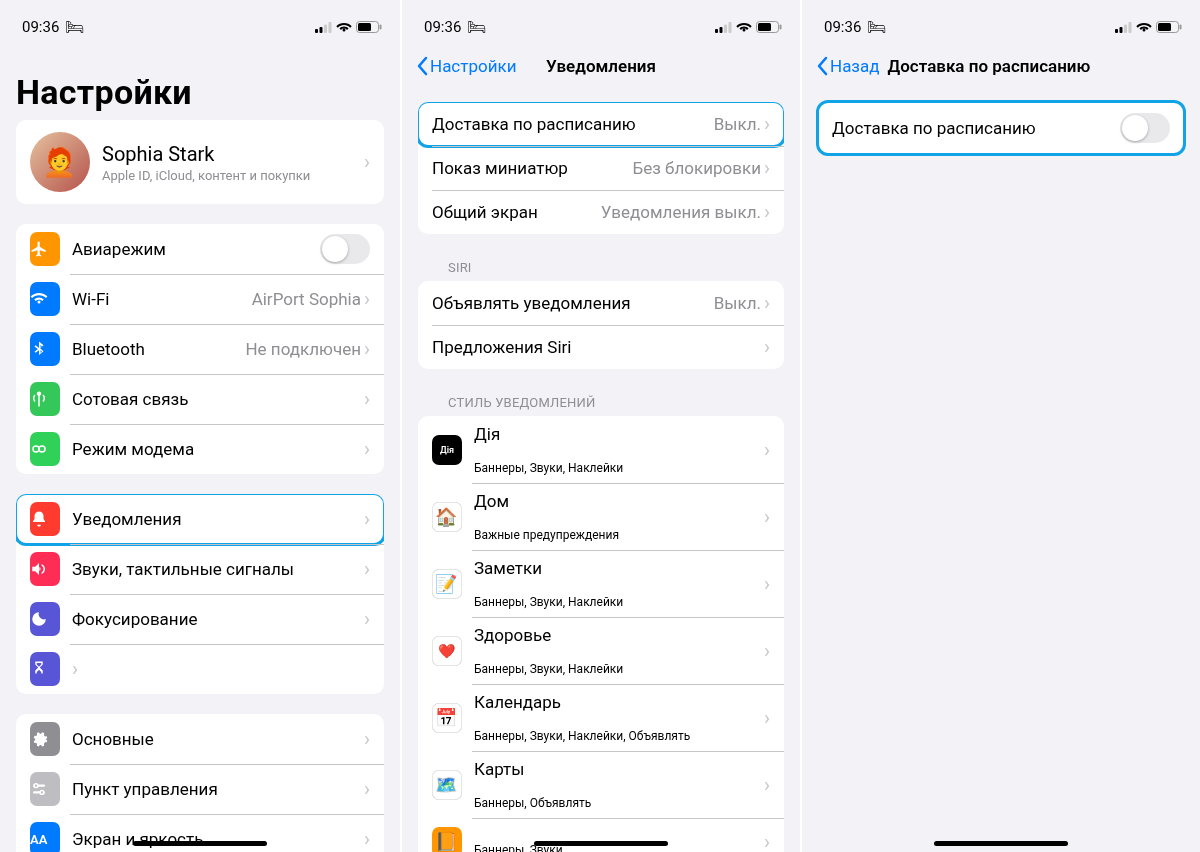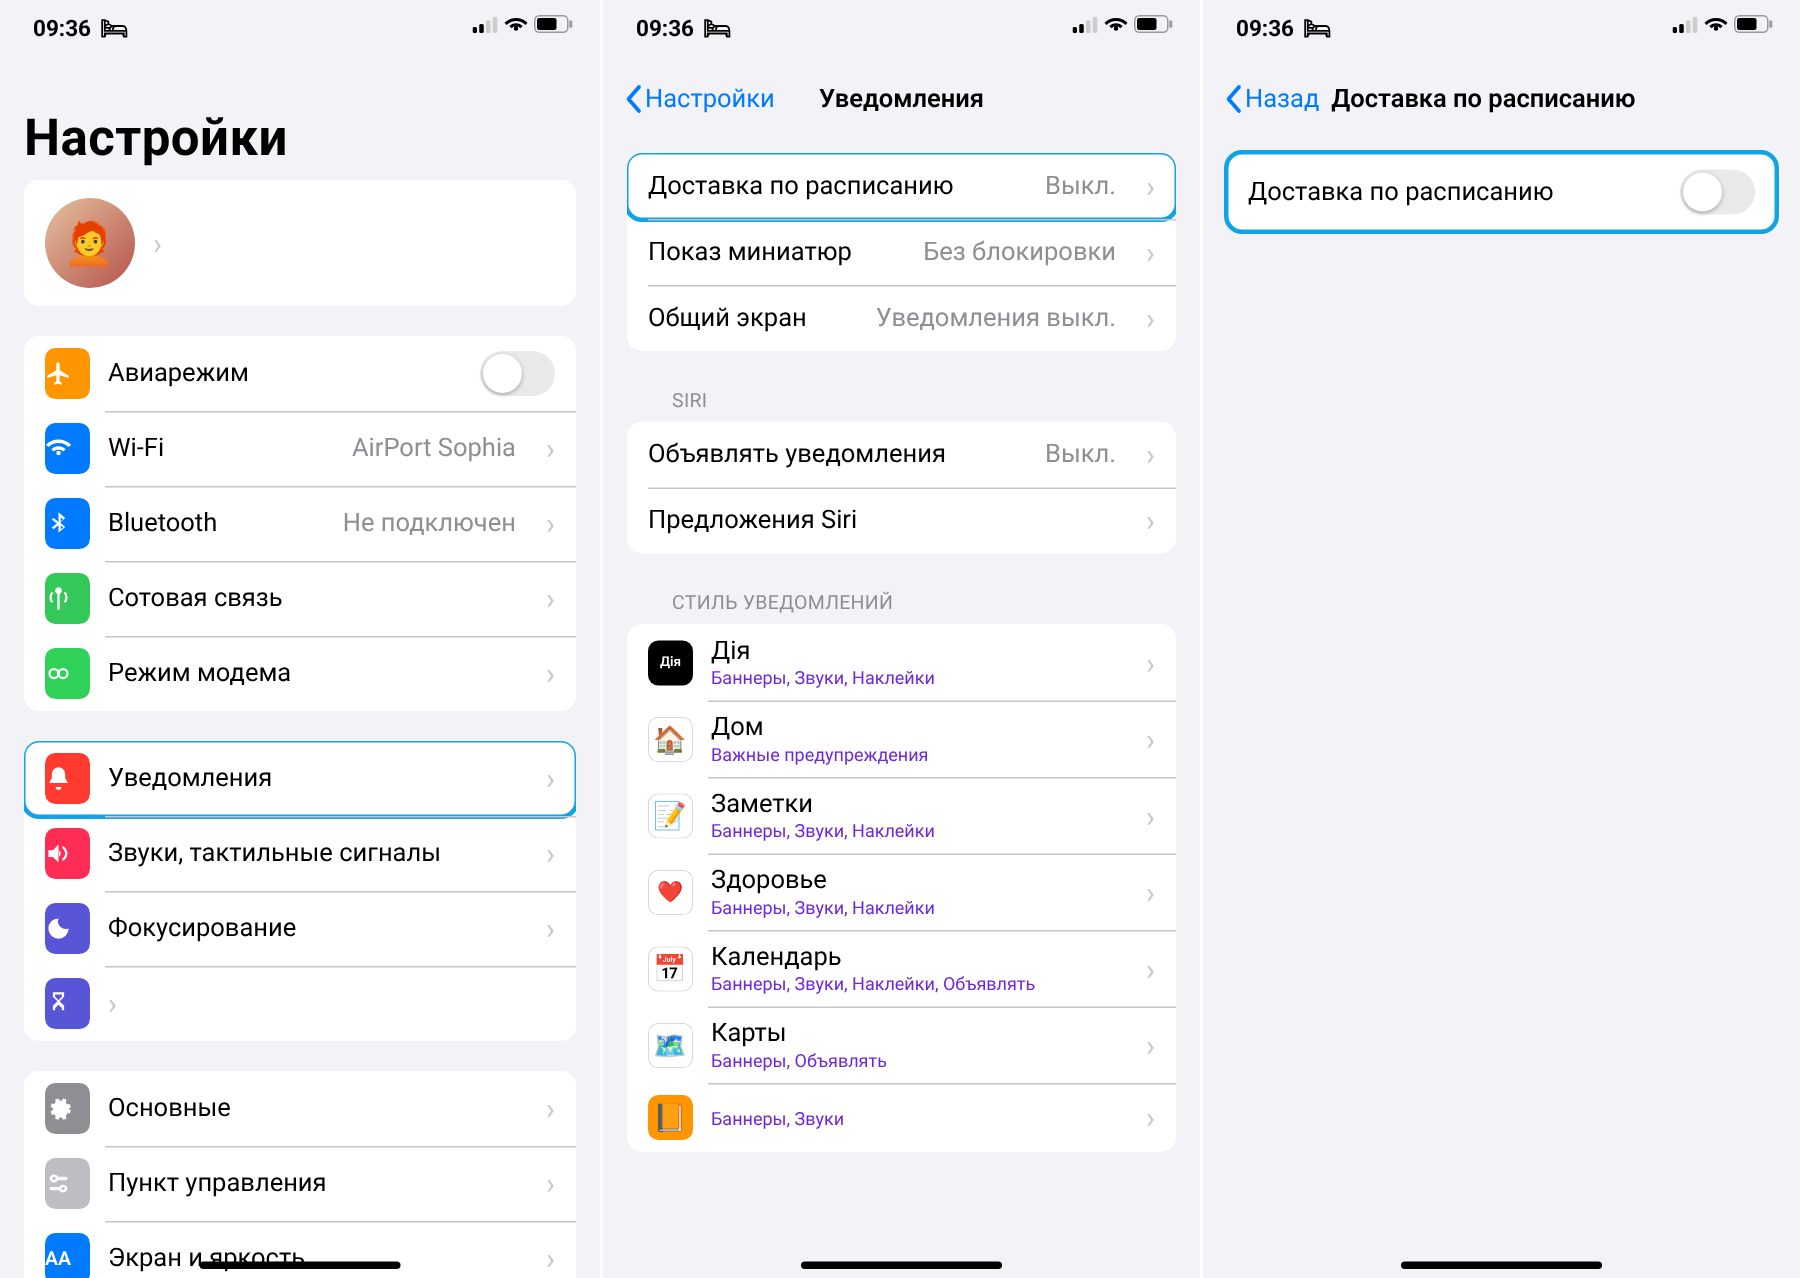--- a/index.html
+++ b/index.html
@@ -1,39 +1,39 @@
 <!DOCTYPE html>
 <html><head>
 <meta charset="utf-8">
 <style>
   * { box-sizing: border-box; margin: 0; padding: 0; }
   body { font-family: -apple-system, BlinkMacSystemFont, "Segoe UI", Roboto, Helvetica, Arial, sans-serif; background: #fff; }
   .screens { display: flex; width: 1200px; height: 852px; }
   .screen { width: 400px; height: 852px; background: #f2f2f7; position: relative; overflow: hidden; }
   .screen + .screen { border-left: 2px solid #fff; }
-  .status-bar { display: flex; justify-content: space-between; align-items: flex-start; padding: 10px 18px 0 22px; height: 44px; font-weight: 700; font-size: 15px; gap: 47px; }
+  .status-bar { display: flex; justify-content: space-between; align-items: center; padding: 10px 18px 0 22px; height: 44px; font-weight: 400; font-size: 15px; gap: 47px; }
   .status-left { display: flex; align-items: center; gap: 6px; }
   .status-right { display: flex; align-items: center; gap: 4px; }
   .nav { display: flex; align-items: center; padding: 8px 14px; height: 44px; position: relative; }
   .nav-back { display: flex; align-items: center; color: #007aff; font-size: 17px; gap: 2px; }
   .nav-title-center { position: absolute; left: 50%; transform: translateX(-50%); font-weight: 600; font-size: 17px; }
   .nav-title-inline { font-weight: 600; font-size: 17px; margin-left: 8px; }
   .large-title { font-size: 34px; font-weight: 700; padding: 28px 16px 8px 16px; letter-spacing: 0.3px; }
   .content { padding: 0 16px; }
   .group { background: #fff; border-radius: 10px; margin-bottom: 20px; overflow: hidden; }
   .group-header { font-size: 13px; color: #8e8e93; text-transform: uppercase; padding: 6px 30px 6px 30px; margin-top: 10px; letter-spacing: 0.2px; }
   .row { display: flex; align-items: center; min-height: 44px; padding: 8px 14px; position: relative; }
   .row + .row::before { content: ""; position: absolute; top: 0; left: 54px; right: 0; height: 0.5px; background: #c6c6c8; }
   .row.no-icon + .row.no-icon::before { left: 14px; }
   .row .icon-wrap { width: 30px; height: 34px; border-radius: 7px; display: flex; align-items: center; justify-content: flex-start; margin-right: 12px; flex-shrink: 0; }
   .row .app-icon { width: 30px; height: 30px; border-radius: 7px; display: flex; align-items: center; justify-content: center; margin-right: 12px; flex-shrink: 0; font-size: 16px; }
   .row-main { flex: 1; display: flex; flex-direction: column; justify-content: center; min-width: 0; }
   .row-label { font-size: 17px; color: #000; }
-  .row-sub { font-size: 12px; color: #6d28d9; margin-top: 1px; white-space: nowrap; overflow: hidden; text-overflow: ellipsis; }
-  .row-value { font-size: 17px; color: #8e8e93; margin-right: 20px; white-space: nowrap; }
+  .row-sub { font-size: 12px; color: #000000; margin-top: 17px; white-space: nowrap; overflow: hidden; text-overflow: ellipsis; }
+  .row-value { font-size: 17px; color: #8e8e93; margin-right: 3px; white-space: nowrap; }
   .chev { color: #c7c7cc; font-size: 20px; line-height: 1; }
   .profile-row { padding: 12px 14px; }
   .avatar { width: 60px; height: 60px; border-radius: 50%; background: linear-gradient(135deg,#e5c29f,#b5524a); margin-right: 12px; display: flex; align-items: center; justify-content: center; font-size: 28px; }
   .profile-name { font-size: 20px; font-weight: 400; }
   .profile-sub { font-size: 13px; color: #8e8e93; margin-top: 2px; }
   .switch { width: 50px; height: 30px; background: #e9e9eb; border-radius: 15px; position: relative; flex-shrink: 0; }
   .switch .knob { position: absolute; top: 2px; left: 2px; width: 26px; height: 26px; background: #fff; border-radius: 50%; box-shadow: 0 1px 3px rgba(0,0,0,0.3); }
   .highlighted { outline: 3px solid #12a3e6; outline-offset: -1px; border-radius: 10px; }
   .group .row.highlighted::before { display:none; }
   .home-indicator { position: absolute; bottom: 6px; left: 50%; transform: translateX(-50%); width: 134px; height: 5px; background: #000; border-radius: 3px; }
@@ -74,20 +74,24 @@
           </svg>
       </div>
     </div>
 
     <div class="large-title">Настройки</div>
 
     <div class="content">
       <div class="group">
         <div class="row profile-row">
           <div class="avatar">🧑‍🦰</div>
+          <div class="row-main">
+            <div class="profile-name">Sophia Stark</div>
+            <div class="profile-sub">Apple ID, iCloud, контент и покупки</div>
+          </div>
           <span class="chev">›</span>
         </div>
       </div>
 
       <div class="group">
         <div class="row">
           <div class="icon-wrap bg-orange">
               <svg width="18" height="18" viewBox="0 0 24 24" fill="#fff">
                 <path d="M21 16v-2l-8-5V3.5a1.5 1.5 0 00-3 0V9l-8 5v2l8-2.5V19l-2 1.5V22l3.5-1 3.5 1v-1.5L13 19v-5.5l8 2.5z"></path>
               </svg>

